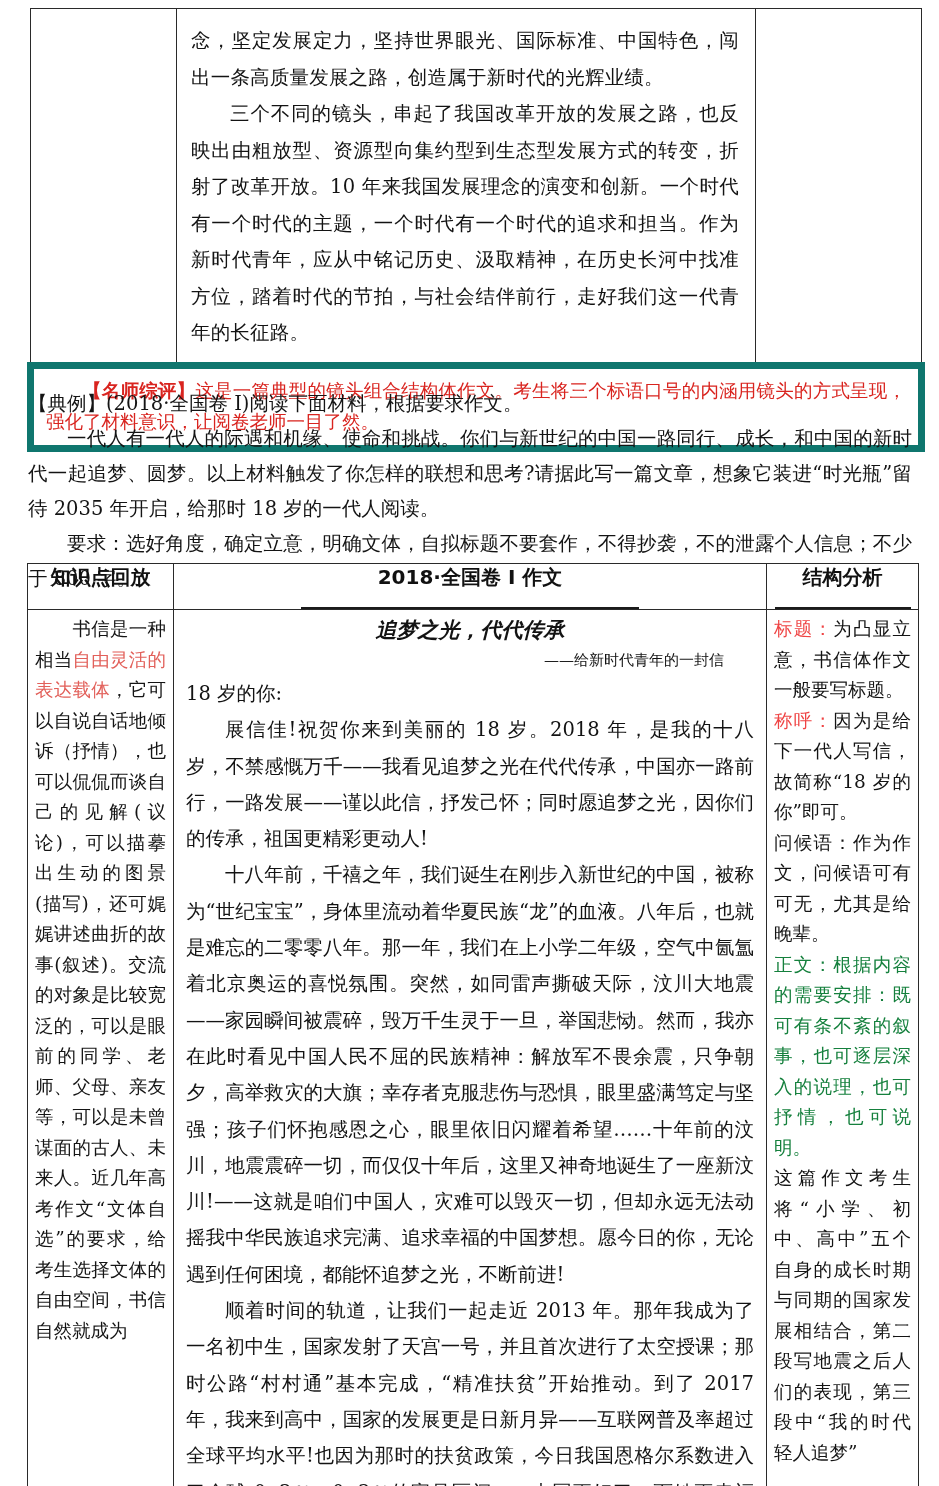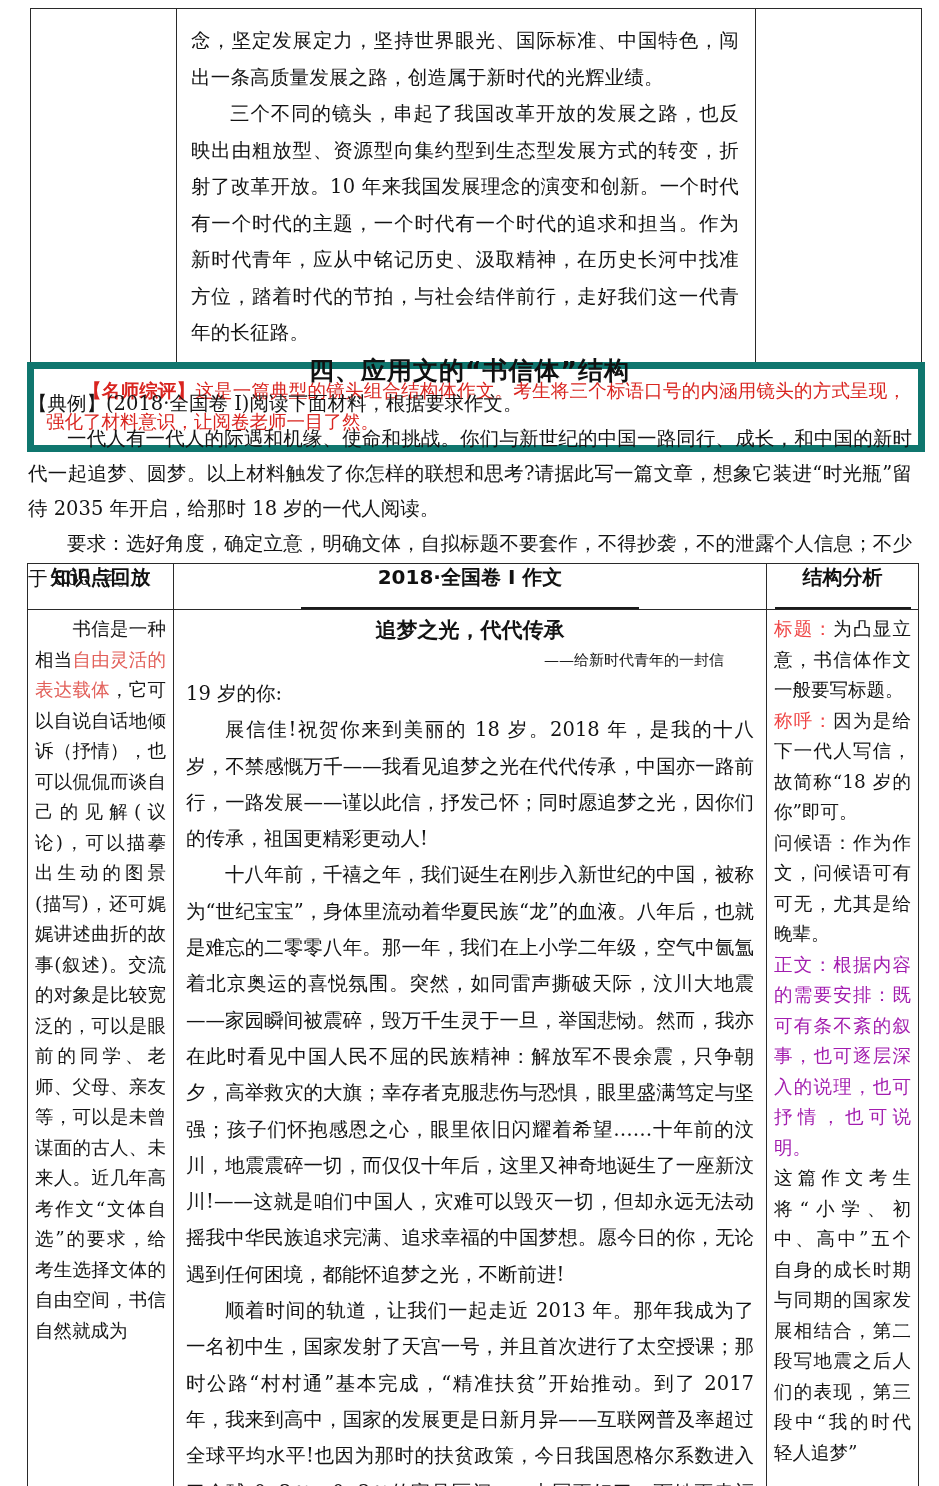--- a/index.html
+++ b/index.html
@@ -147,39 +147,40 @@
   .note-col {
     padding: 4px 7px 6px 7px;
     font-size: 18.5px;
     line-height: 30.5px;
     text-align: justify;
     text-justify: inter-ideograph;
     color: #141414;
   }
   .note-col p { margin: 0; }
   .hl { color: #e2605a; }
-  .hl-strong { color: #a21caf; }
+  .hl-strong { color: #15803d; }
   .kw { color: #ef4444; }
 
   
   .essay-col {
     padding: 5px 12px 8px 12px;
     font-size: 19.5px;
     line-height: 36.3px;
     text-align: justify;
     color: #131313;
   }
   .essay-col p { margin: 0; }
   .essay-title {
     text-align: center;
     font-weight: bold;
     font-size: 21px;
     font-family: "DejaVu Sans", "Liberation Sans", sans-serif;
     line-height: 30px;
     margin-bottom: 2px;
+    font-style: italic;
   }
   .essay-subtitle {
     text-align: right;
     font-size: 15px;
     line-height: 31px;
     padding-right: 30px;
   }
   .salutation { margin-top: 2px; }
 
   
@@ -215,21 +216,20 @@
         <td class="tt-right"></td>
       </tr>
       <tr class="comment-row">
         <td colspan="3">
           <div class="comment"><span class="tag">【名师综评】</span><span>这是一篇典型的镜头组合结构体作文。考生将三个标语口号的内涵用镜头的方式呈现，强化了材料意识，让阅卷老师一目了然。</span></div>
         </td>
       </tr>
     </tbody>
   </table>
 
-  <div class="section-title">四、应用文的“书信体”结构</div>
 
   <div class="prompt">
     <p><span class="lead">【典例】</span><span>(2018·全国卷 I)阅读下面材料，根据要求作文。</span></p>
     <p class="indent2">一代人有一代人的际遇和机缘、使命和挑战。你们与新世纪的中国一路同行、成长，和中国的新时代一起追梦、圆梦。以上材料触发了你怎样的联想和思考?请据此写一篇文章，想象它装进“时光瓶”留待 2035 年开启，给那时 18 岁的一代人阅读。</p>
     <p class="indent2">要求：选好角度，确定立意，明确文体，自拟标题不要套作，不得抄袭，不的泄露个人信息；不少于 800 字。</p>
   </div>
 
   <table class="main-table">
     <tbody>
       <tr>
@@ -242,21 +242,21 @@
         <td class="mt-left">
           <div class="note-col">
             <p><span>　　书信是一种相当</span><span class="hl">自由灵活的表达载体</span><span>，它可以自说自话地倾诉（抒情），也可以侃侃而谈自己的见解(议论)，可以描摹出生动的图景(描写)，还可娓娓讲述曲折的故事(叙述)。交流的对象是比较宽泛的，可以是眼前的同学、老师、父母、亲友等，可以是未曾谋面的古人、未来人。近几年高考作文“文体自选”的要求，给考生选择文体的自由空间，书信自然就成为</span></p>
           </div>
         </td>
 
         <td class="mt-mid">
           <div class="essay-col">
             <p class="essay-title">追梦之光，代代传承</p>
             <p class="essay-subtitle">——给新时代青年的一封信</p>
-            <p class="salutation">19 岁的你:</p>
+            <p class="salutation">18 岁的你:</p>
             <p class="indent2">展信佳!祝贺你来到美丽的 18 岁。2018 年，是我的十八岁，不禁感慨万千——我看见追梦之光在代代传承，中国亦一路前行，一路发展——谨以此信，抒发己怀；同时愿追梦之光，因你们的传承，祖国更精彩更动人!</p>
             <p class="indent2">十八年前，千禧之年，我们诞生在刚步入新世纪的中国，被称为“世纪宝宝”，身体里流动着华夏民族“龙”的血液。八年后，也就是难忘的二零零八年。那一年，我们在上小学二年级，空气中氤氲着北京奥运的喜悦氛围。突然，如同雷声撕破天际，汶川大地震——家园瞬间被震碎，毁万千生灵于一旦，举国悲恸。然而，我亦在此时看见中国人民不屈的民族精神：解放军不畏余震，只争朝夕，高举救灾的大旗；幸存者克服悲伤与恐惧，眼里盛满笃定与坚强；孩子们怀抱感恩之心，眼里依旧闪耀着希望……十年前的汶川，地震震碎一切，而仅仅十年后，这里又神奇地诞生了一座新汶川!——这就是咱们中国人，灾难可以毁灭一切，但却永远无法动摇我中华民族追求完满、追求幸福的中国梦想。愿今日的你，无论遇到任何困境，都能怀追梦之光，不断前进!</p>
             <p class="indent2">顺着时间的轨道，让我们一起走近 2013 年。那年我成为了一名初中生，国家发射了天宫一号，并且首次进行了太空授课；那时公路“村村通”基本完成，“精准扶贫”开始推动。到了 2017 年，我来到高中，国家的发展更是日新月异——互联网普及率超过全球平均水平!也因为那时的扶贫政策，今日我国恩格尔系数进入了全球 0. 2％—0. 3％的富足区间——中国更好了，百姓更幸福了!——正是一代代人不揣的追梦之光，才得以照耀今日之中国，逐步圆梦。你看看我的时代，是上海洋山自动化码头那些平均年龄不超过 22 岁的青年工匠之梦，是以宋玺为首的 90 后赴亚丁湾青年的</p>
           </div>
         </td>
 
         <td class="mt-right">
           <div class="note-col">
             <p><span class="kw">标题：</span><span>为凸显立意，书信体作文一般要写标题。</span></p>
             <p><span class="kw">称呼：</span><span>因为是给下一代人写信，故简称“18 岁的你”即可。</span></p>

